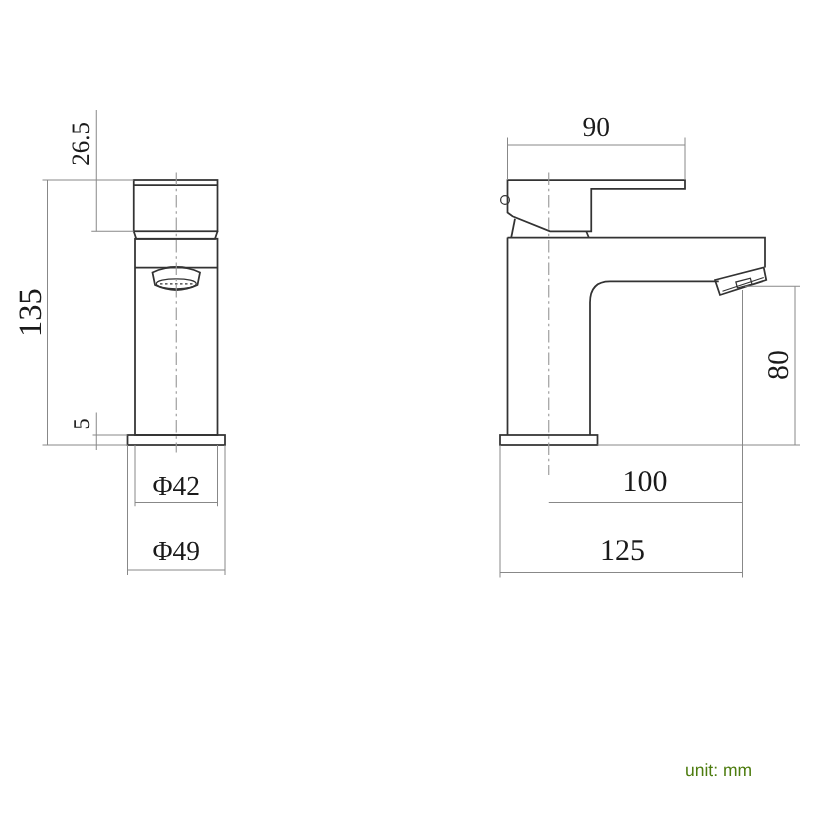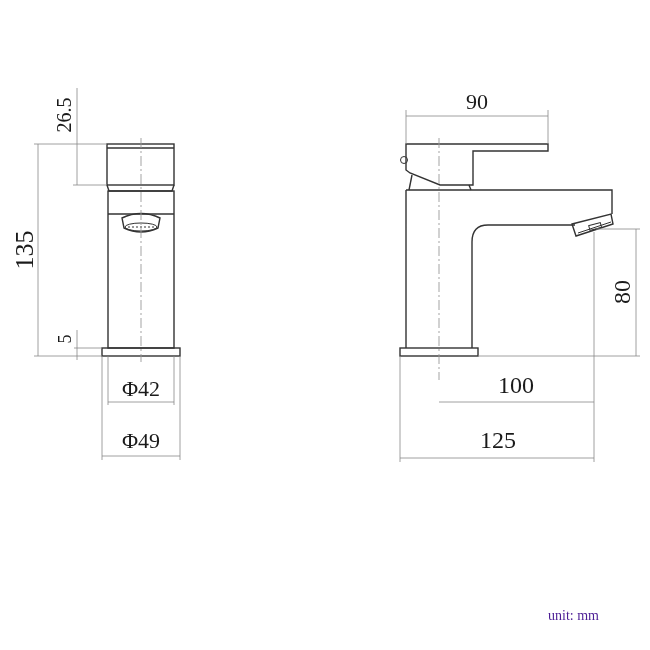--- a/index.html
+++ b/index.html
@@ -1,22 +1,22 @@
 <!DOCTYPE html>
 <html><head>
   <meta charset="utf-8">
   <style>
     html, body { margin: 0; padding: 0; background: #ffffff; }
     #canvas { position: relative; width: 650px; height: 650px; background: #ffffff; overflow: hidden; }
     svg { position: absolute; left: 0; top: 0; }
     .dimtext { font-family: "Liberation Serif", "DejaVu Serif", serif; fill: #1a1a1a; }
     .unit-label {
       position: absolute; left: 548px; top: 608px; width: 90px;
-      font-family: Liberation Serif, serif;
-      font-size: 14px; color: #4c1d95; text-align: left;
+      font-family: Liberation Sans, sans-serif;
+      font-size: 14px; color: #4d7c0f; text-align: left;
     }
   </style>
 </head>
 <body>
 
 <div id="canvas">
   <svg width="650" height="650" viewBox="0 0 650 650" xmlns="http://www.w3.org/2000/svg">
 
     <g fill="none" stroke="#333333" stroke-width="1.4">
 

